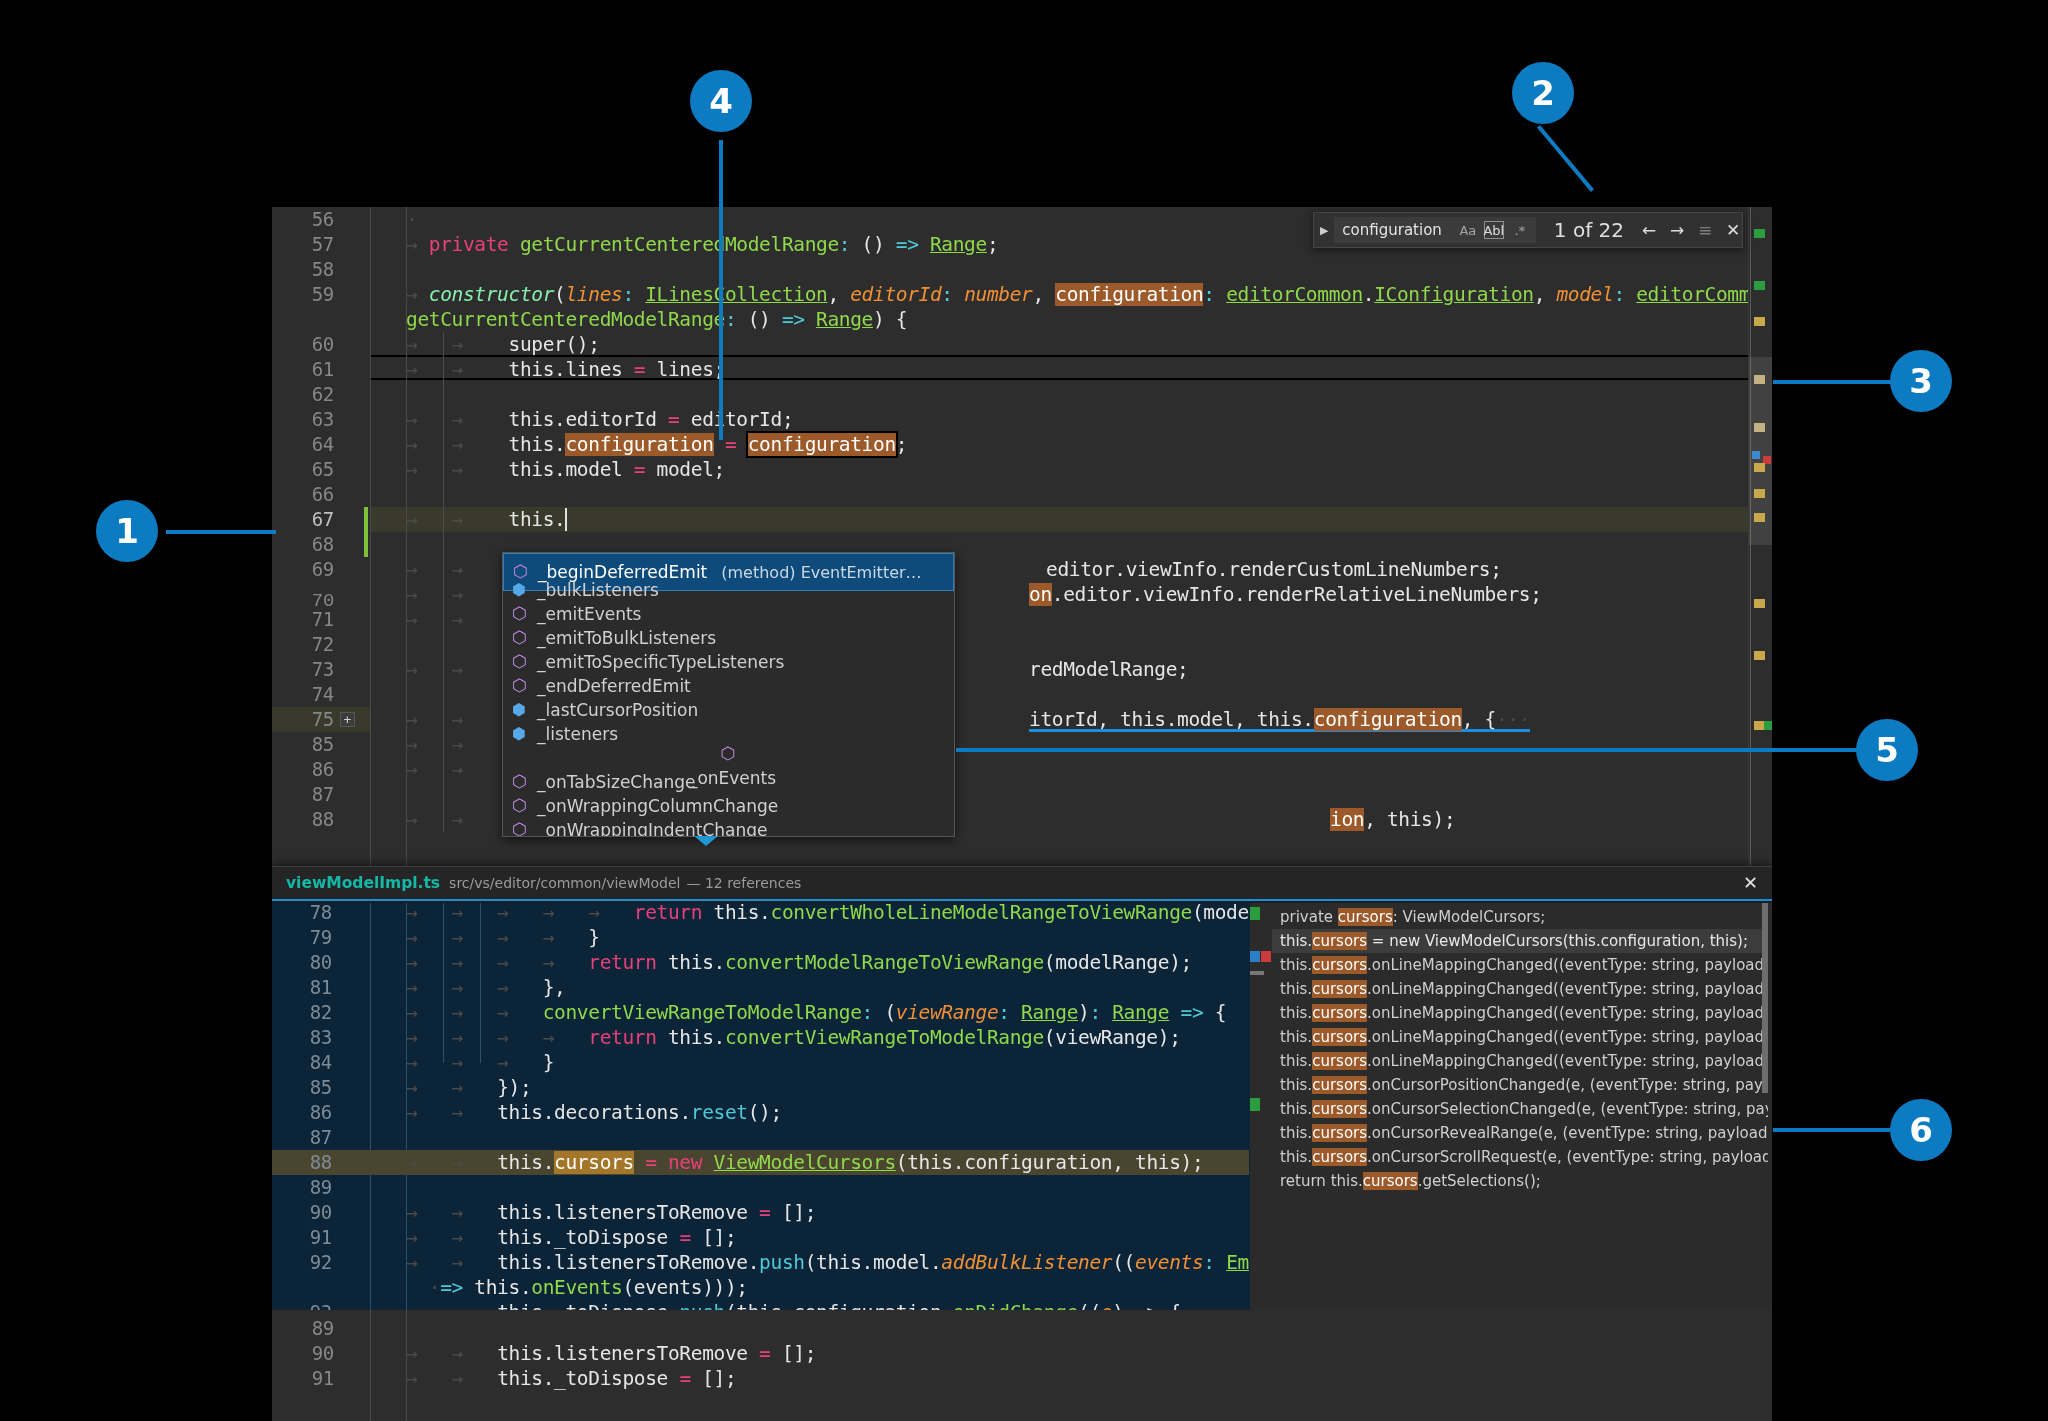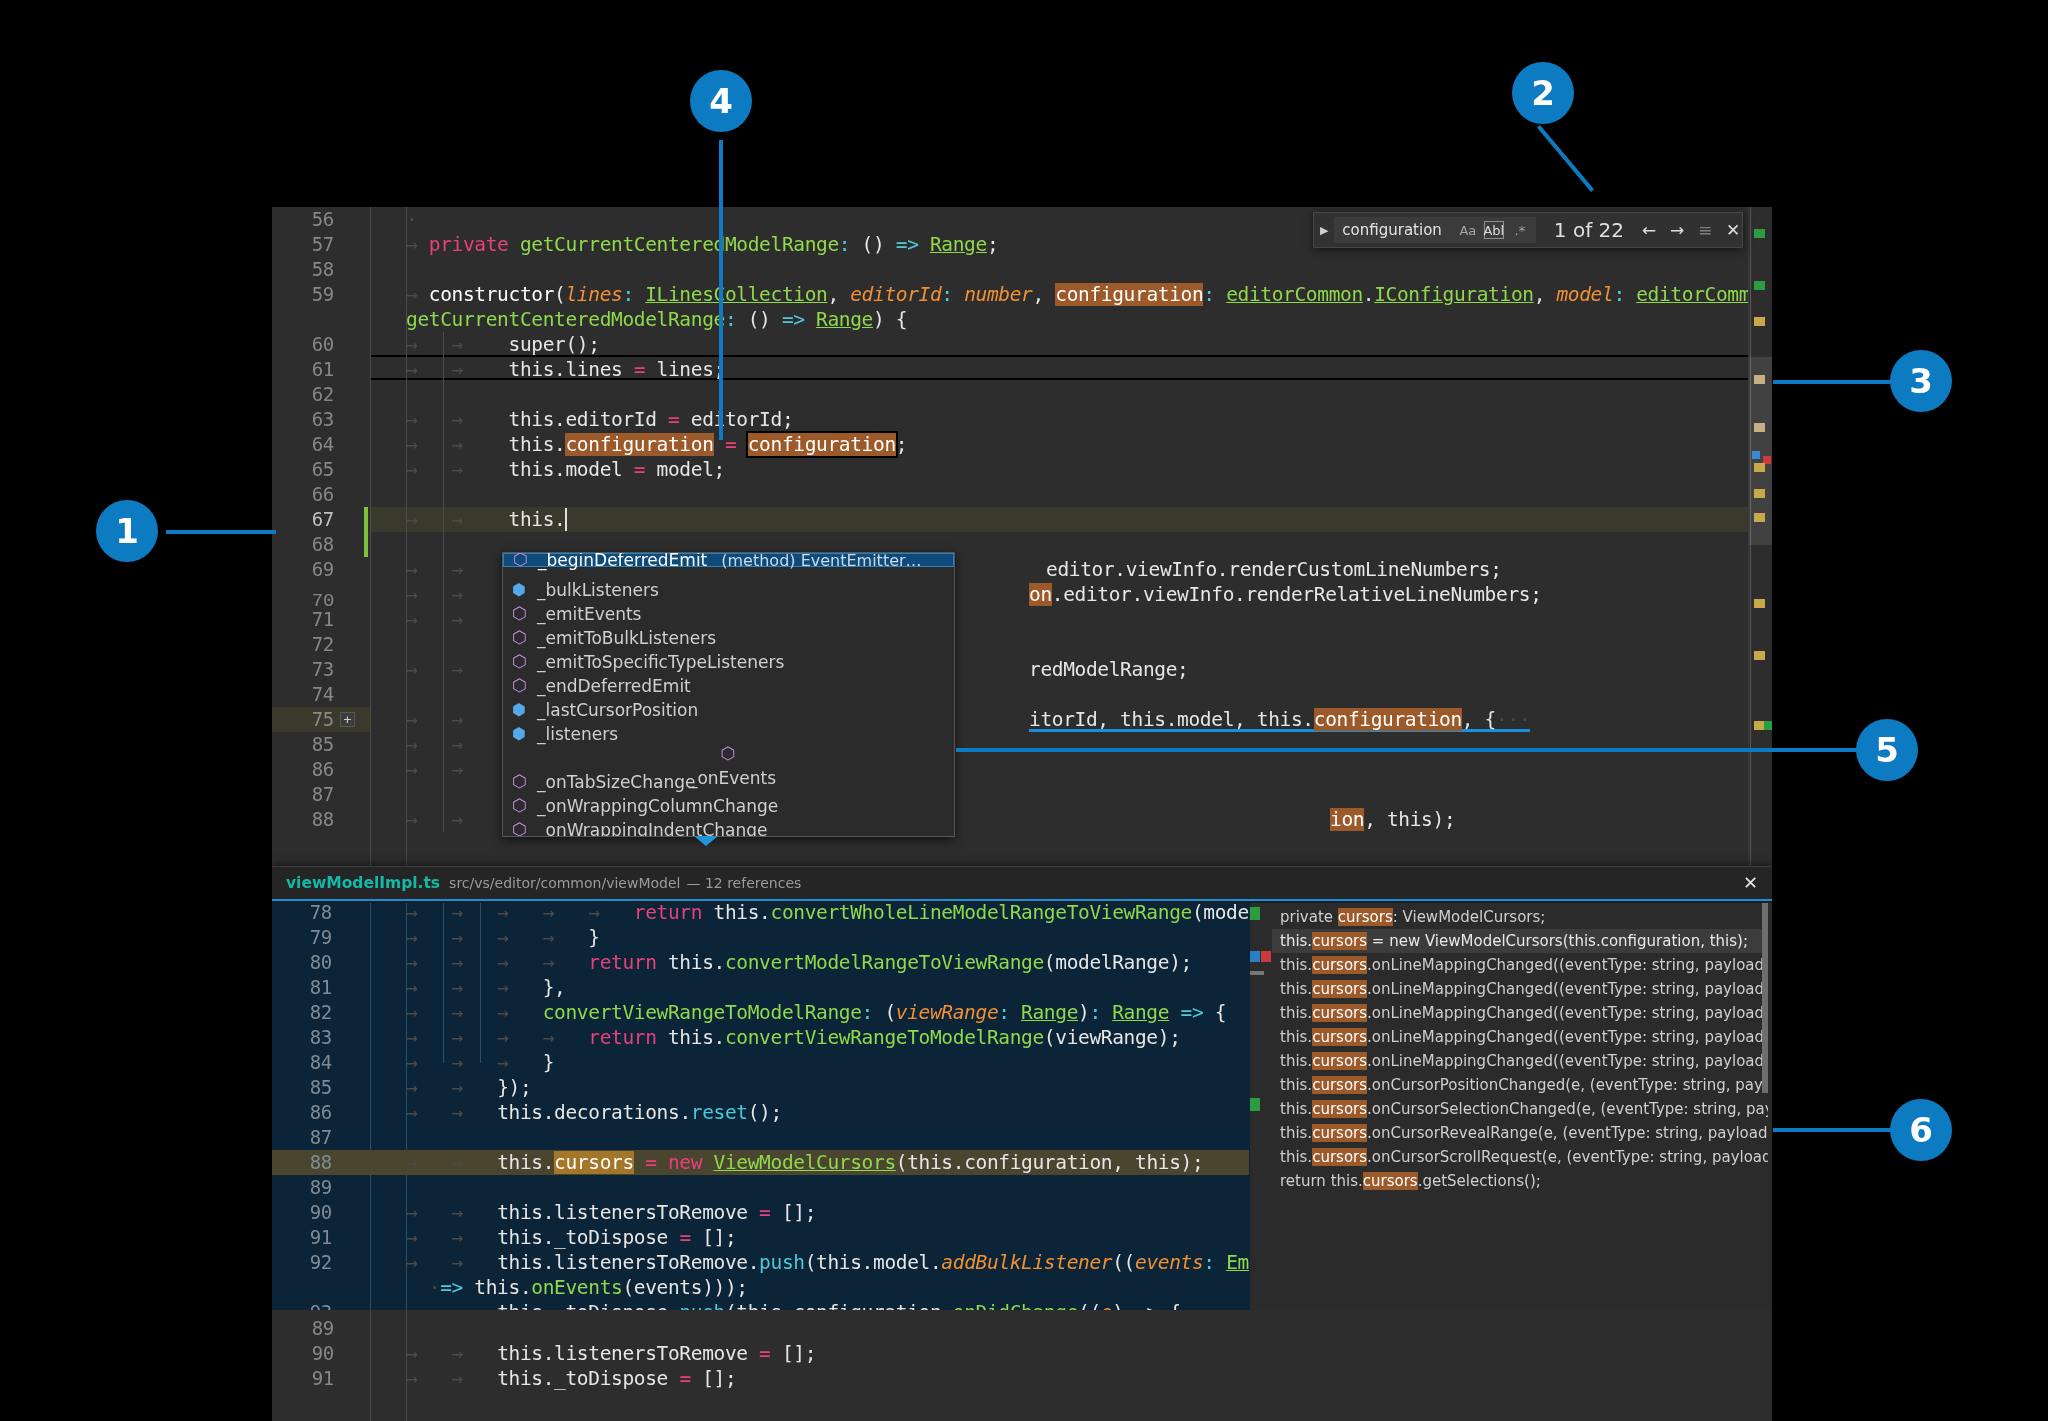--- a/index.html
+++ b/index.html
@@ -62,21 +62,21 @@
   }
   .ind { color: #4a4a4a; }
   
   .kw   { color: #e8407a; }
   .fn   { color: #8fd94a; }           
   .typ  { color: #8fd94a; text-decoration: underline; }
   .par  { color: #f29034; font-style: italic; }  
   .var  { color: #e6e6e6; }
   .blu  { color: #4ec9d8; }
   .pun  { color: #e6e6e6; }
-  .ctor { color: #ffffff; }
+  .ctor { color: #86efac; font-style: italic; }
   .hl   { background: #9c5a2a; color: #ffffff; }
   .hl-cur { background: #9c5a2a; color:#ffffff; outline: 2px solid #000; }
   .dec-underline { border-bottom: 3px solid #1a8fe0; }
 
   
   .iguide { position: absolute; width: 1px; background: #4a4a4a; }
 
   
   .find-widget {
     position: absolute; left: 1313px; top: 212px;
@@ -118,21 +118,21 @@
     width: 453px; height: 285px;
     background: #2b2b2b; border: 1px solid #565656;
     overflow: hidden;
     box-shadow: 0 3px 10px rgba(0,0,0,.6);
   }
   .srow {
     height: 24.8px; display: flex; align-items: center;
     padding-left: 8px; font-family: "DejaVu Sans", sans-serif;
     font-size: 17px; color: #d0d0d0; white-space: nowrap;
   }
-  .srow.sel { background: #0e4a7a; border: 1px solid #2f7fb8; color: #fff; height:14px; }
+  .srow.sel { background: #0e4a7a; border: 1px solid #2f7fb8; color: #fff; height:38px; }
   .sicon { width: 22px; height: 16px; flex: 0 0 22px; position: relative; margin-right: 4px; }
   .sicon.method::before {
     content: "\2B21"; color: #c08ae0; font-size: 17px;
     position: absolute; left: 1px; top: -3px;
   }
   .sicon.prop::before {
     content: "\2B22"; color: #56a8e8; font-size: 16px;
     position: absolute; left: 1px; top: -2px;
   }
   .sdetail { color: #9a9a9a; margin-left: 14px; font-size: 16px; }

